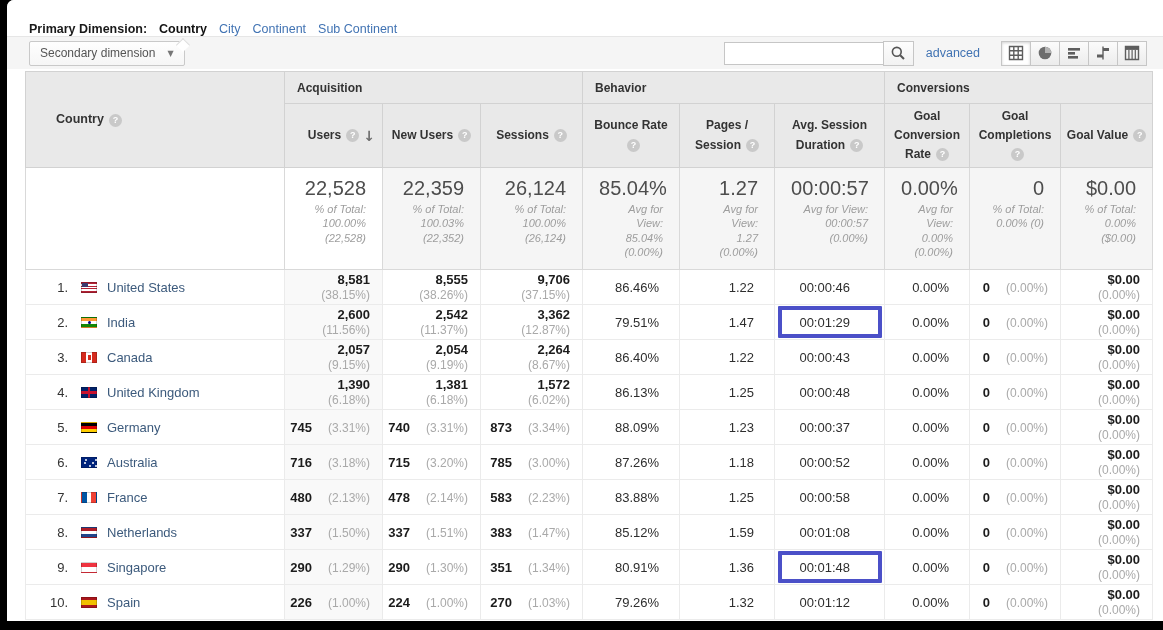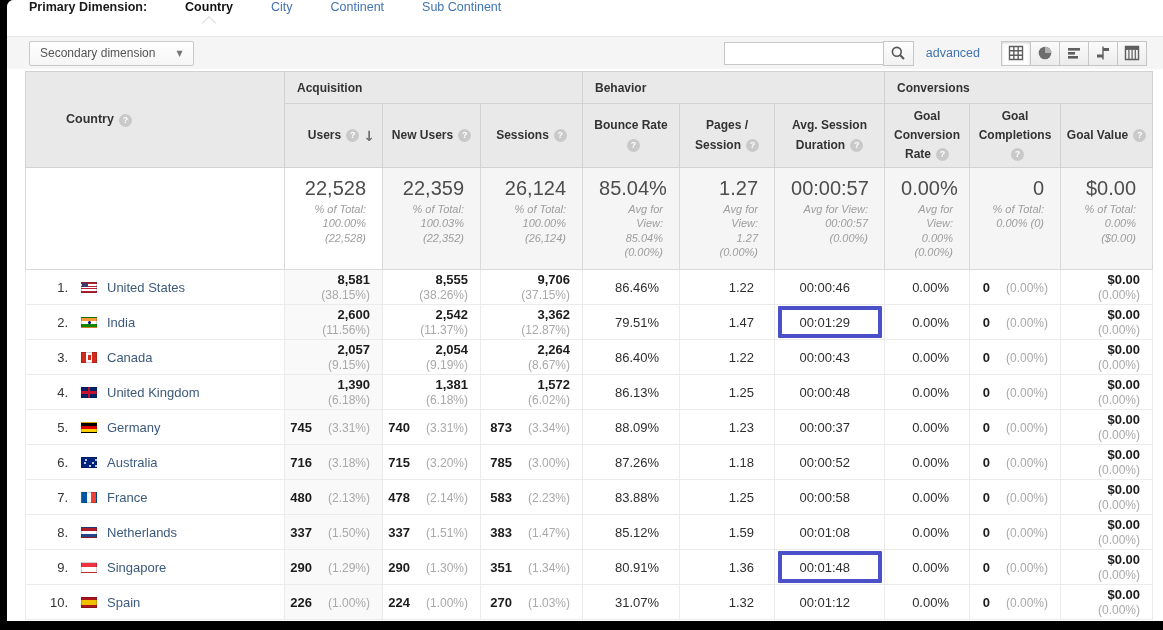--- a/index.html
+++ b/index.html
@@ -3,36 +3,36 @@
 <meta charset="utf-8">
 <style>
   * { box-sizing: border-box; margin: 0; padding: 0; }
   html,body { width:1163px; height:630px; }
   body { background:#000; position:relative; overflow:hidden;
          font-family:"Liberation Sans", sans-serif; }
   .screen { position:absolute; left:7px; top:0; width:1156px; height:621px;
             background:#fff; border-top-left-radius:7px; overflow:hidden; }
 
   
-  .topbar { height:36px; display:flex; align-items:flex-start; gap:38px;
+  .topbar { height:36px; display:flex; align-items:flex-end; gap:12px;
             padding-left:22px; font-size:12.5px; background:#fff; }
   .topbar .plabel { font-weight:bold; color:#1a1a1a; }
   .dim { cursor:pointer; }
   .dim.link { color:#4173b3; }
   .dim.selected { font-weight:bold; color:#111; position:relative; }
   .dim.selected::after { content:''; position:absolute; left:50%; bottom:-14px;
       width:9px; height:9px; background:#fff; transform:translateX(-50%) rotate(45deg);
       border-top:1px solid #ddd; border-left:1px solid #ddd; z-index:3; }
 
   
   .toolbar { height:33px; background:#f5f5f5; border-top:1px solid #e6e6e6;
              display:flex; align-items:center; padding:0 16px 0 22px; position:relative; }
   .sec-btn { height:25px; background:linear-gradient(#fefefe,#f6f6f6);
              border:1px solid #c9c9c9; border-radius:2px; padding:0 10px;
-             font-size:12px; color:#555; display:flex; align-items:center; gap:21px;
+             font-size:12px; color:#555; display:flex; align-items:center; gap:12px;
              cursor:pointer; font-family:"Liberation Sans", sans-serif;text-align:right; }
   .caret { font-family:"DejaVu Sans", sans-serif; font-size:8px; color:#777; }
   .toolbar-right { margin-left:auto; display:flex; align-items:center; }
   .search-input { width:160px; height:23px; border:1px solid #c6c6c6; background:#fff;
                   padding:0 6px; font-size:12px; font-family:"Liberation Sans", sans-serif; }
   .search-btn { width:31px; height:25px; border:1px solid #c6c6c6; margin-left:-1px;
                 background:linear-gradient(#fdfdfd,#f2f2f2); display:flex;
                 align-items:center; justify-content:center; cursor:pointer; }
   .advanced { color:#4173b3; font-size:12.5px; margin:0 14px 0 12px; cursor:pointer;
               text-decoration:none;text-align:center; }
@@ -44,21 +44,21 @@
 
   
   .tablewrap { padding:2px 18px 0 18px; }
   table { border-collapse:collapse; table-layout:fixed; width:1127px; font-size:13px;
           border:1px solid #d2d2d2; }
   thead th { background:#e9e9e9; border:1px solid #d2d2d2; color:#333; }
   .group-row th { height:32px; text-align:left; padding-left:12px; font-size:12px;
                   font-weight:bold; }
   .metric-row th { height:64px; font-size:12px; font-weight:bold; text-align:center;
                    vertical-align:middle; padding:0 5px; line-height:1.6; cursor:pointer; }
-  th.country-head { text-align:left; padding-left:40px; font-size:12.5px; }
+  th.country-head { text-align:left; padding-left:30px; font-size:12.5px; }
   .help { display:inline-block; width:13px; height:13px; border-radius:50%;
           background:#c9c9c9; color:#fff; font-size:9px; line-height:13px;
           text-align:center; font-weight:bold; vertical-align:middle; margin-left:5px;
           cursor:pointer; }
   .users-th { position:relative; }
   .sort-arrow { position:absolute; right:7px; top:50%; transform:translateY(-50%);
                 color:#6e6e6e; font-size:14px; font-family:"DejaVu Sans", sans-serif; }
 
   
   .totals td { background:#f5f5f5; border:1px solid #d9d9d9; vertical-align:top;
@@ -452,21 +452,21 @@
     <td class="c-country">
       <span class="inner">
         <span class="rank">10.</span>
         <span class="flag flag-es"></span>
         <a class="cname">Spain</a>
       </span>
     </td>
     <td class="num users-col"><b>226</b><span class="pct">(1.00%)</span></td>
     <td class="num"><b>224</b><span class="pct">(1.00%)</span></td>
     <td class="num"><b>270</b><span class="pct">(1.03%)</span></td>
-    <td class="plain">31.07%</td>
+    <td class="plain">79.26%</td>
     <td class="plain">1.32</td>
     <td class="plain dur"><span>00:01:12</span></td>
     <td class="plain">0.00%</td>
     <td class="num"><b>0</b><span class="pct">(0.00%)</span></td>
     <td class="num"><b>$0.00</b><span class="pct">(0.00%)</span></td>
   </tr>
         </tbody>
     </table>
   </div>
 

